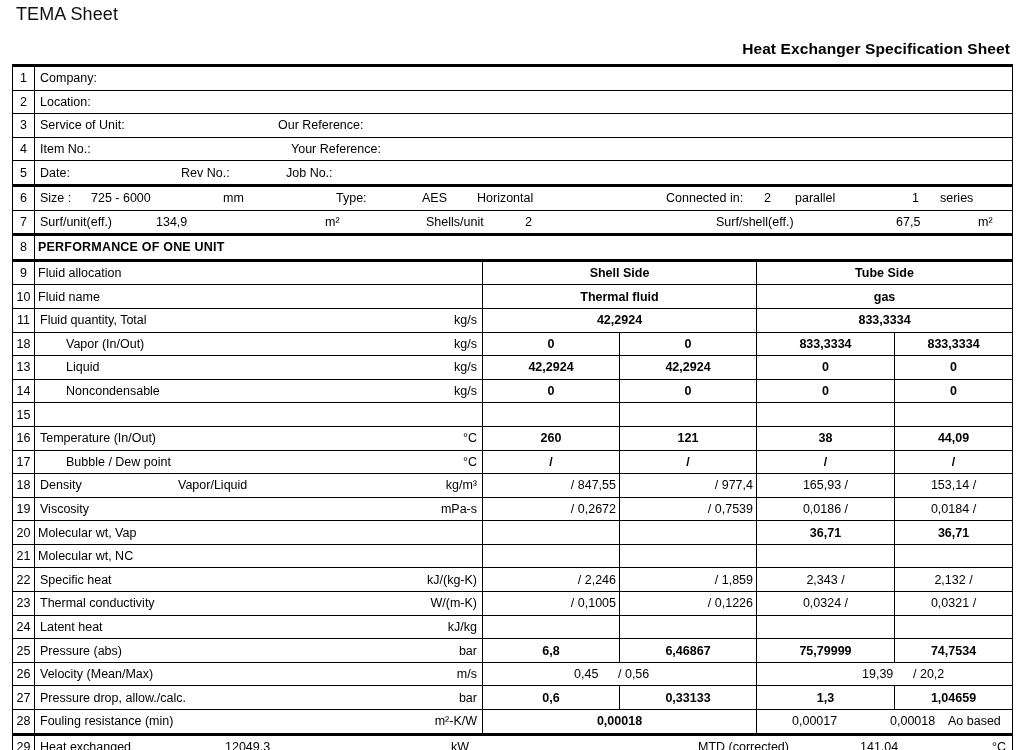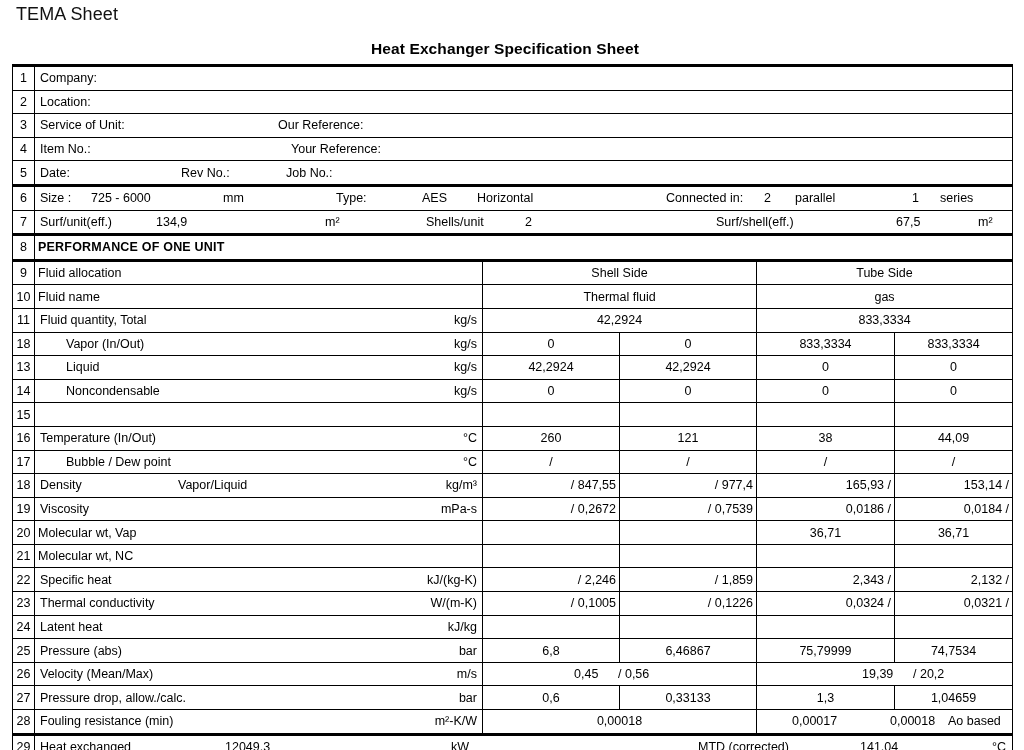--- a/index.html
+++ b/index.html
@@ -26,21 +26,21 @@
     top: 4px;
     font-size: 18px;
     color: #111;
     letter-spacing: .1px;
   }
   .doc-title {
     position: absolute;
     left: 0;
     top: 40px;
     width: 1010px;
-    text-align: center;
+    text-align: right;
     font-size: 15.5px;
     font-weight: bold;
     letter-spacing: .1px;
   }
 
   table.tema {
     position: absolute;
     left: 12px;
     top: 64px;
     border-collapse: collapse;
@@ -64,21 +64,21 @@
     font-size: 12.5px;
     padding: 0;
   }
   
   tr.top-frame td { border-top: 3px solid #000; }
   tr.thick-bottom td { border-bottom: 3px solid #000; }
   td.right-frame { border-right: 3px solid #000; }
 
   .lbl { text-align: left; }
   .unit { text-align: center; text-decoration: underline; }
-  .ctr { text-align: center; }
+  .ctr { text-align: center; font-weight: bold; }
 
   
   .row-inner {
     position: relative;
     height: 22.6px;
     width: 100%;
   }
   .row-inner span {
     position: absolute;
     top: 50%;
@@ -89,21 +89,21 @@
   .perf-bar {
     text-align: left;
     font-weight: bold;
     letter-spacing: .2px;
   }
 
   td.sideA { border-left: 3px solid #000; }
   td.vsep  { border-left: 3px solid #000; }
 
   .pairL { text-align: right; padding-right: 40px; }
-  .pairR { text-align: right;  padding-left: 4px; }
+  .pairR { text-align: center;  padding-left: 4px; }
 </style>
 </head>
 <body>
 
 <div class="page">
 
   <div class="app-title">TEMA Sheet</div>
   <div class="doc-title">Heat Exchanger Specification Sheet</div>
 
   <table class="tema">

